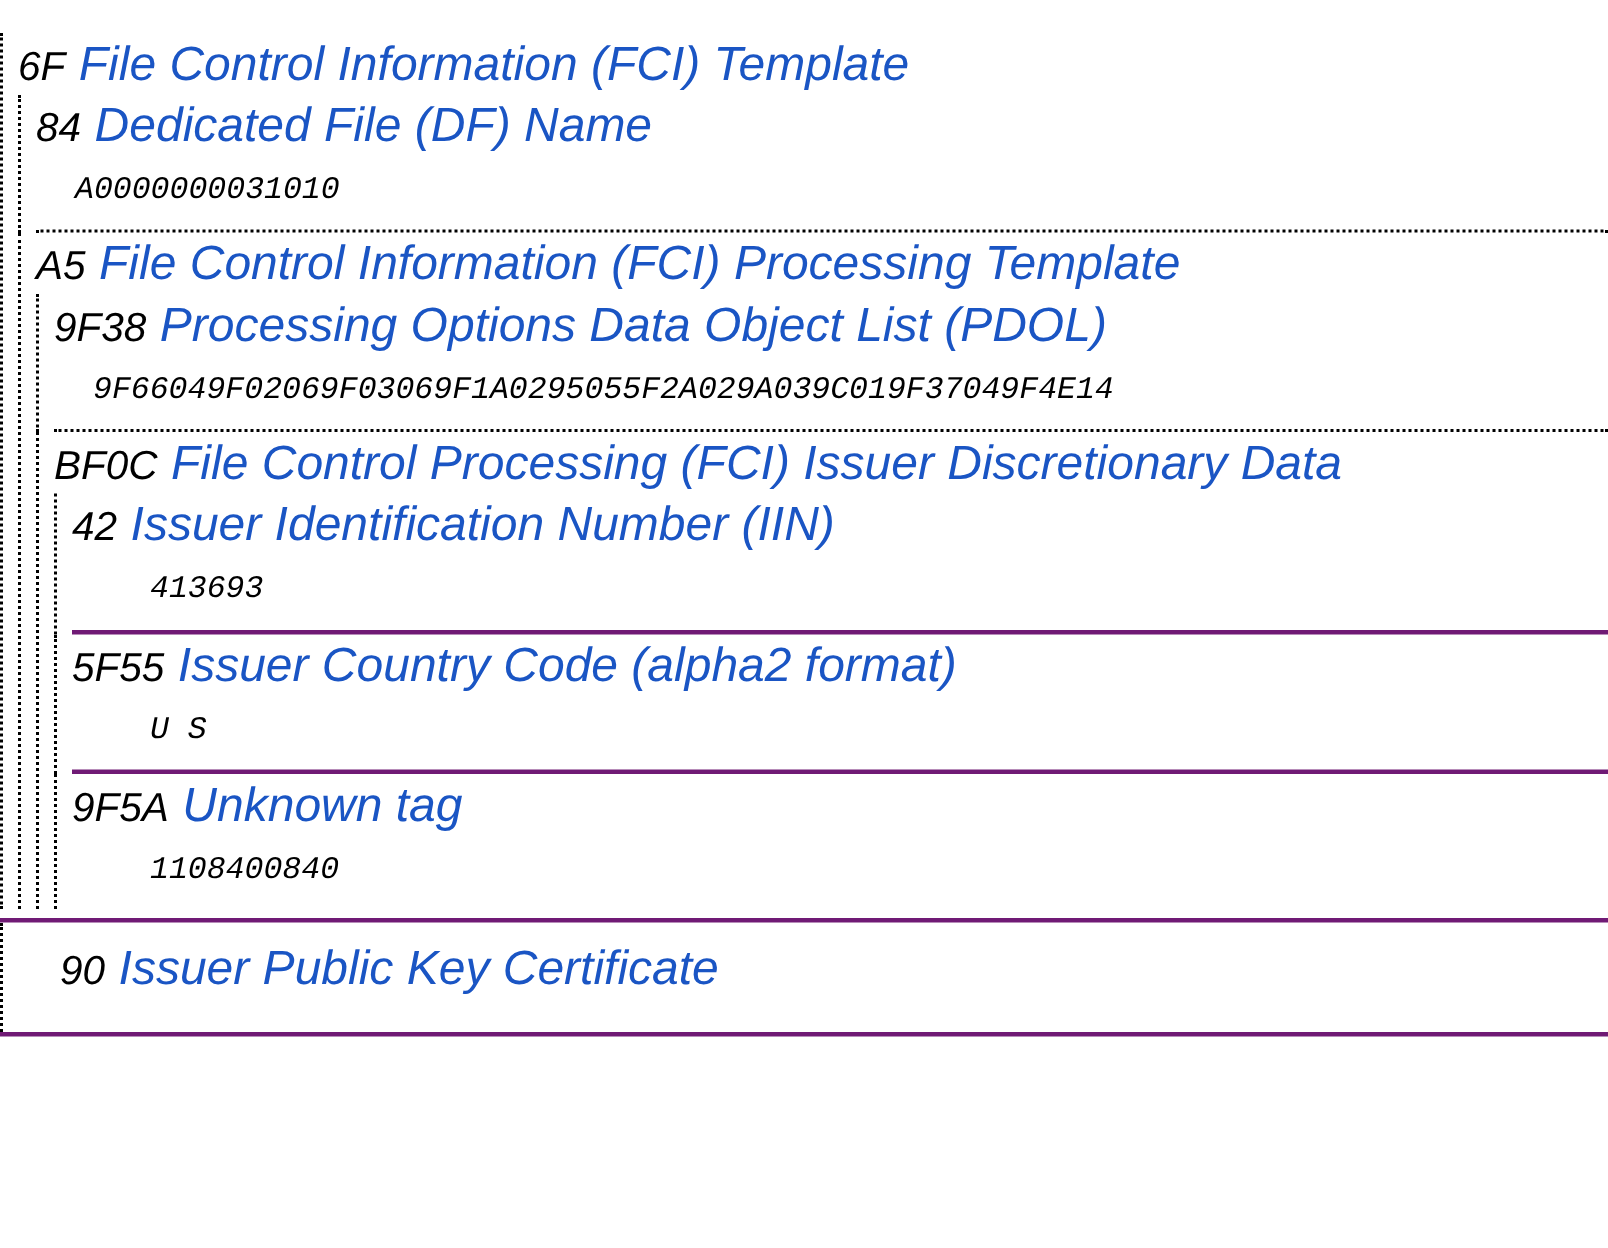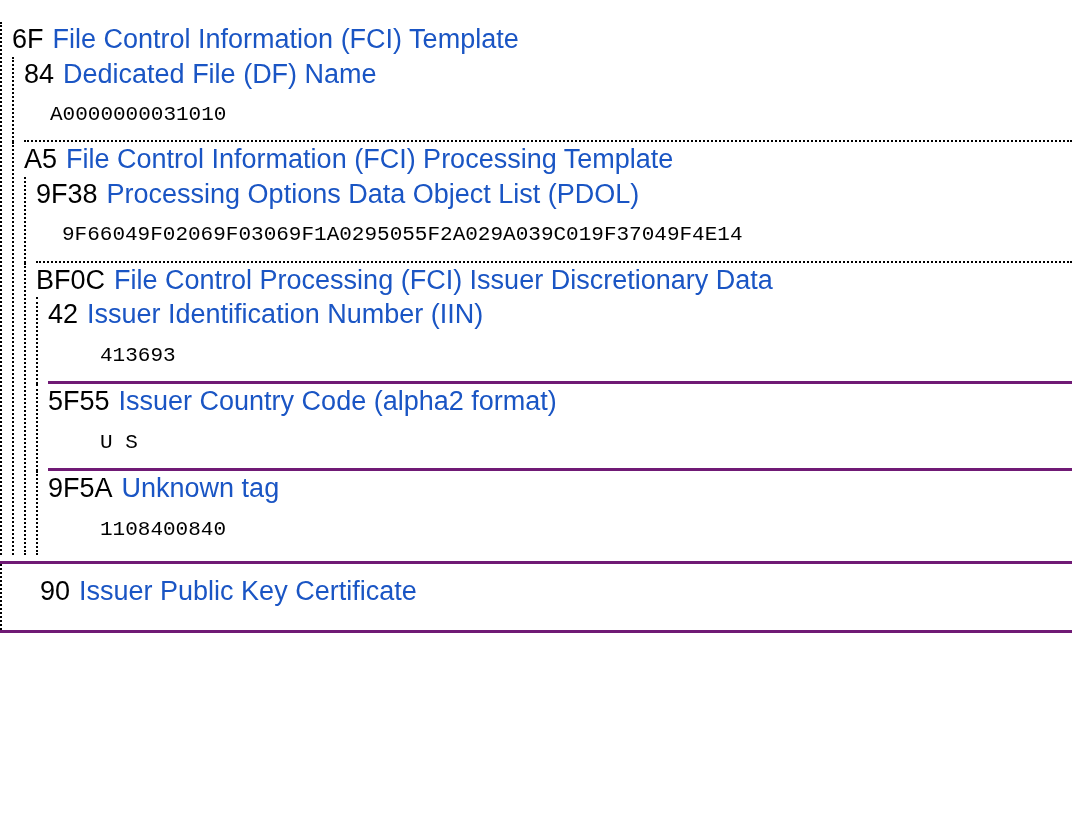--- a/index.html
+++ b/index.html
@@ -14,20 +14,21 @@
     color: #000000;
     overflow: hidden;
   }
 
   .tlv-root {
     position: relative;
     width: 1072px;
     height: 832px;
     box-sizing: border-box;
     padding: 22px 0 0 0;
+    font-style: italic;
   }
 
   
   .node {
     position: relative;
     box-sizing: border-box;
   }
   .node > .guide {
     position: absolute;
     left: 0;
@@ -46,21 +47,21 @@
     white-space: nowrap;
   }
   .tag {
     font-family: "Liberation Sans", sans-serif;
     font-size: 27px;
     color: #000000;
     line-height: 1.28;
   }
   .tag-name {
     font-family: "Liberation Sans", sans-serif;
-    font-size: 27px;
+    font-size: 32px;
     color: #1a55c4;
     line-height: 1.28;
     margin-left: 9px;
   }
   .value {
     font-family: "Liberation Mono", monospace;
     font-size: 21px;
     color: #000000;
     line-height: 1.3;
     padding: 10px 0 12px 26px;

